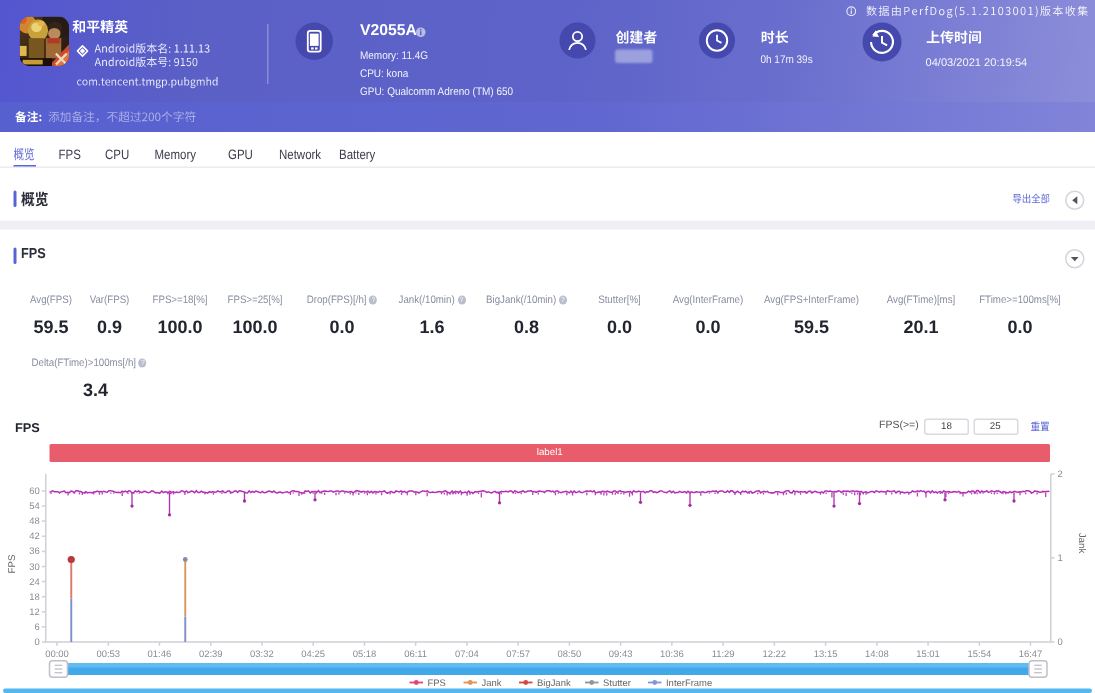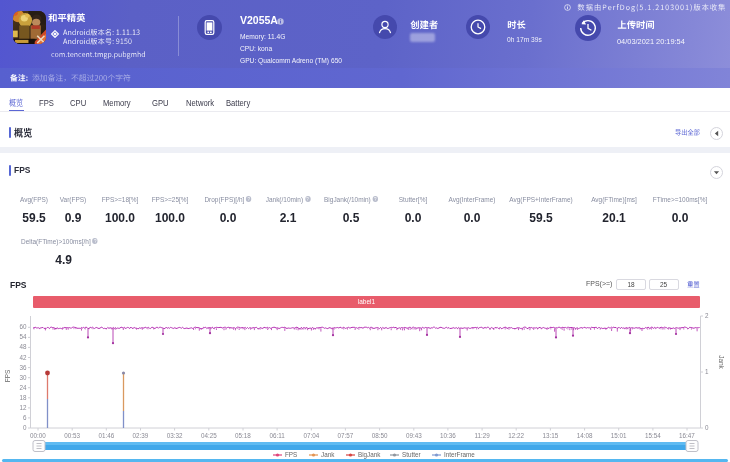--- a/index.html
+++ b/index.html
@@ -173,29 +173,29 @@
 <div class="mlab" style="left:413px;top:195.5px">Stutter[%]</div>
 <div class="mlab" style="left:472px;top:195.5px">Avg(InterFrame)</div>
 <div class="mlab" style="left:541px;top:195.5px">Avg(FPS+InterFrame)</div>
 <div class="mlab" style="left:614px;top:195.5px">Avg(FTime)[ms]</div>
 <div class="mlab" style="left:680px;top:195.5px">FTime&gt;=100ms[%]</div>
 <div class="mval" style="left:34px;top:211.6px">59.5</div>
 <div class="mval" style="left:73px;top:211.6px">0.9</div>
 <div class="mval" style="left:120px;top:211.6px">100.0</div>
 <div class="mval" style="left:170px;top:211.6px">100.0</div>
 <div class="mval" style="left:228px;top:211.6px">0.0</div>
-<div class="mval" style="left:288px;top:211.6px">2.1</div>
-<div class="mval" style="left:351px;top:211.6px">0.5</div>
+<div class="mval" style="left:288px;top:211.6px">1.6</div>
+<div class="mval" style="left:351px;top:211.6px">0.8</div>
 <div class="mval" style="left:413px;top:211.6px">0.0</div>
 <div class="mval" style="left:472px;top:211.6px">0.0</div>
 <div class="mval" style="left:541px;top:211.6px">59.5</div>
 <div class="mval" style="left:614px;top:211.6px">20.1</div>
 <div class="mval" style="left:680px;top:211.6px">0.0</div>
 <div class="mlab" style="left:20.5px;top:237.8px;transform:scaleX(.9);transform-origin:0 0">Delta(FTime)&gt;100ms[/h] <span class="qm">?</span></div>
-<div class="mval" style="left:63.7px;top:253.8px">4.9</div>
+<div class="mval" style="left:63.7px;top:253.8px">3.4</div>
 <div class="abs" style="left:10px;top:279.8px;font-size:8.5px;font-weight:bold;color:#23252f">FPS</div>
 <div class="abs" style="left:586px;top:280px;font-size:7px;color:#555">FPS(&gt;=)</div>
 <div class="inp" style="left:616px;top:278.5px">18</div>
 <div class="inp" style="left:648.5px;top:278.5px">25</div>
 <svg style="position:absolute;left:687px;top:278.8px;transform:scaleX(0.89);transform-origin:0 0" width="14" height="11" viewBox="0 -7.9 14 10.8">
       <path fill="#5b66d4" d="M1.1 -3.9V-1.6H3.3V-1.2H0.9V-0.7H3.3V-0.1H0.4V0.3H6.8V-0.1H3.8V-0.7H6.4V-1.2H3.8V-1.6H6.1V-3.9H3.8V-4.3H6.8V-4.8H3.8V-5.3C4.7 -5.4 5.5 -5.5 6.1 -5.6L5.8 -6.0C4.7 -5.8 2.6 -5.7 1.0 -5.6C1.0 -5.5 1.1 -5.3 1.1 -5.2C1.8 -5.2 2.5 -5.2 3.3 -5.3V-4.8H0.4V-4.3H3.3V-3.9ZM1.7 -2.6H3.3V-2.0H1.7ZM3.8 -2.6H5.6V-2.0H3.8ZM1.7 -3.5H3.3V-3.0H1.7ZM3.8 -3.5H5.6V-3.0H3.8Z M11.9 -5.4H13.1V-4.7H11.9ZM10.2 -5.4H11.4V-4.7H10.2ZM8.6 -5.4H9.7V-4.7H8.6ZM8.6 -3.1V-0.0H7.6V0.4H14.0V-0.0H13.0V-3.1H10.8L10.9 -3.5H13.8V-3.9H10.9L11.0 -4.3H13.6V-5.8H8.0V-4.3H10.5L10.4 -3.9H7.7V-3.5H10.3L10.3 -3.1ZM9.1 -0.0V-0.5H12.5V-0.0ZM9.1 -2.0H12.5V-1.6H9.1ZM9.1 -2.3V-2.7H12.5V-2.3ZM9.1 -1.2H12.5V-0.8H9.1Z"></path>
     </svg>
 <div class="abs" style="left:33px;top:296px;width:667px;height:11.5px;background:#e85c6b;border-radius:1px"></div>
 <div class="abs" style="left:33px;top:296px;width:667px;height:11.5px;font-size:6.5px;color:#fff;text-align:center;line-height:11px">label1</div>
 <svg class="abs" style="left:0;top:308px" width="730" height="154" viewBox="0 0 730 154">

